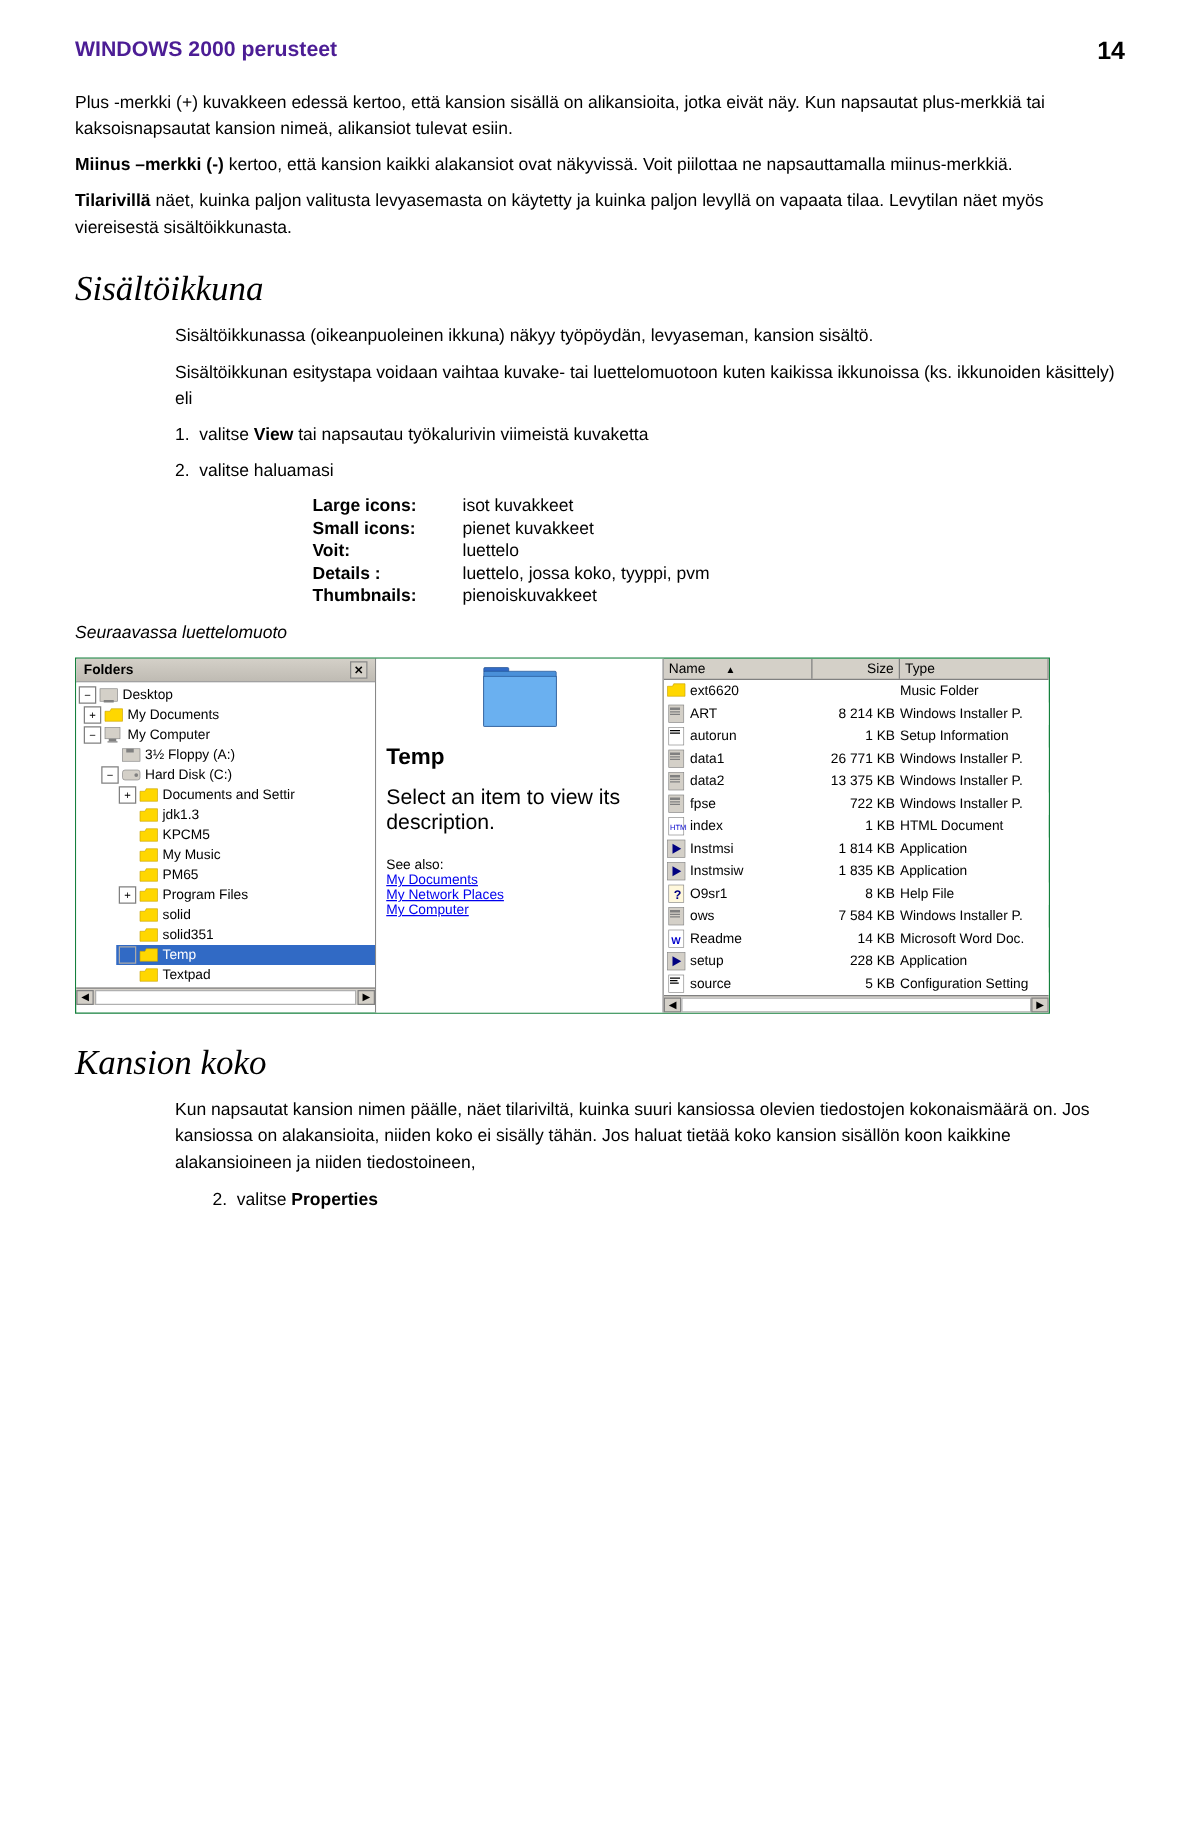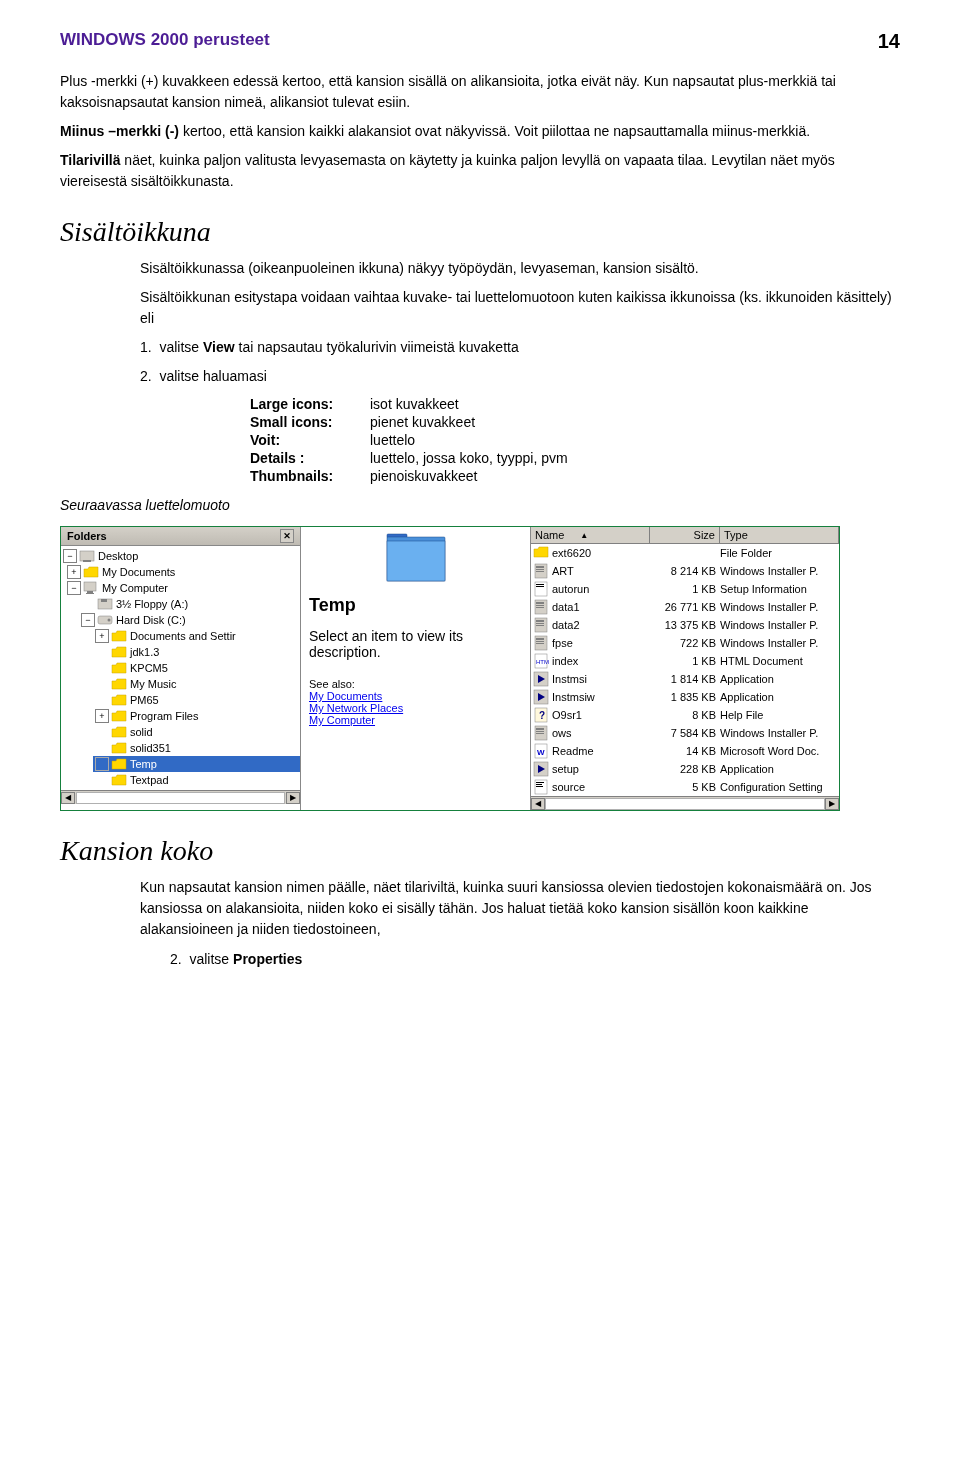--- a/index.html
+++ b/index.html
@@ -177,21 +177,21 @@
     }
     .folder-name-big {
       font-family: Arial, sans-serif;
       font-size: 18px;
       font-weight: bold;
       text-align: left;
       margin-bottom: 4px;
     }
     .select-item-text {
       font-family: Arial, sans-serif;
-      font-size: 14px;
+      font-size: 17px;
       color: #000;
       margin-bottom: 6px;
     }
     .see-also {
       font-family: Arial, sans-serif;
       font-size: 11px;
       margin-top: 4px;
     }
     .see-also-link {
       color: #0000ee;
@@ -518,21 +518,21 @@
     <div style="overflow:hidden;">
 
     <div class="file-row">
       <div class="file-cell name-col">
         <span class="file-icon"><svg width="16" height="14" viewBox="0 0 16 14">
                 <path d="M1,4 L5,4 L6,2 L15,2 L15,12 L1,12 Z" fill="#FFD700" stroke="#C8A000" stroke-width="0.5"></path>
               </svg></span>
         <span>ext6620</span>
       </div>
       <div class="file-cell size-col"></div>
-      <div class="file-cell type-col">File Folder</div>
+      <div class="file-cell type-col">Music Folder</div>
     </div>
         <div class="file-row">
       <div class="file-cell name-col">
         <span class="file-icon"><svg width="16" height="16" viewBox="0 0 16 16">
                 <rect x="2" y="1" width="12" height="14" fill="#d4d0c8" stroke="#808080" stroke-width="0.5"></rect>
                 <rect x="3" y="3" width="8" height="2" fill="#808080"></rect>
                 <rect x="3" y="6" width="8" height="1" fill="#808080"></rect>
                 <rect x="3" y="8" width="8" height="1" fill="#808080"></rect>
               </svg></span>
         <span>ART</span>

